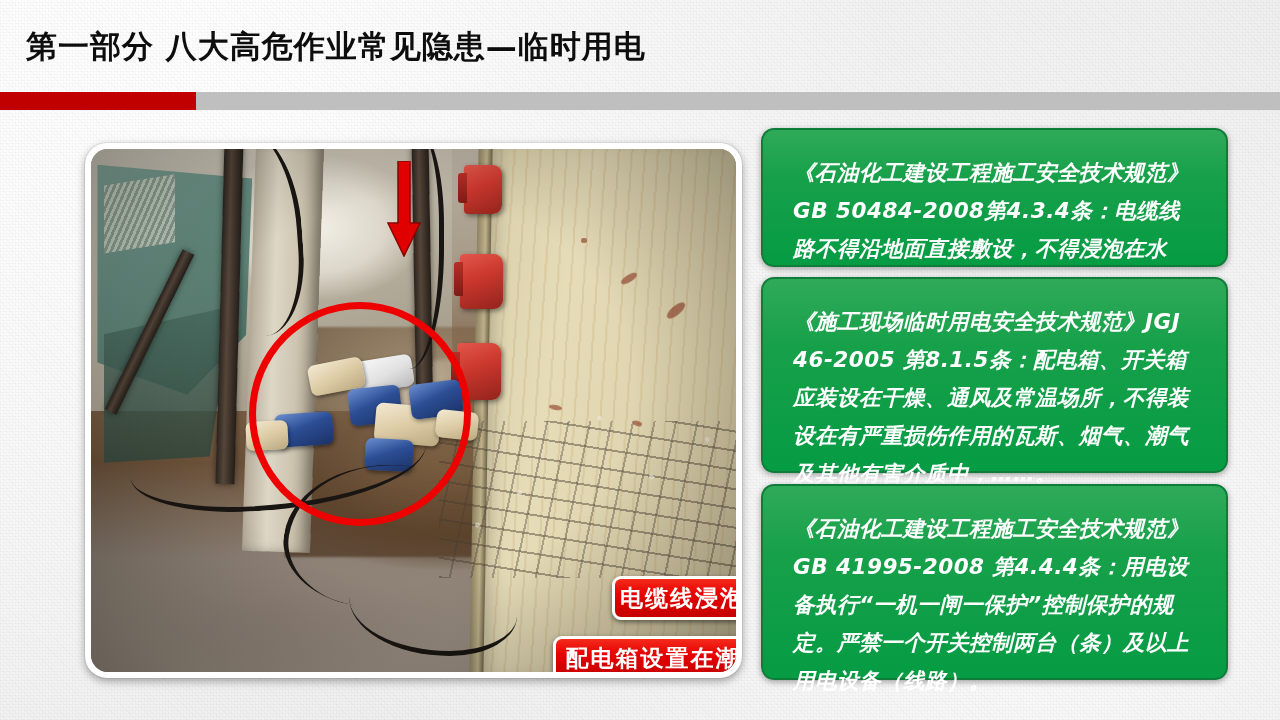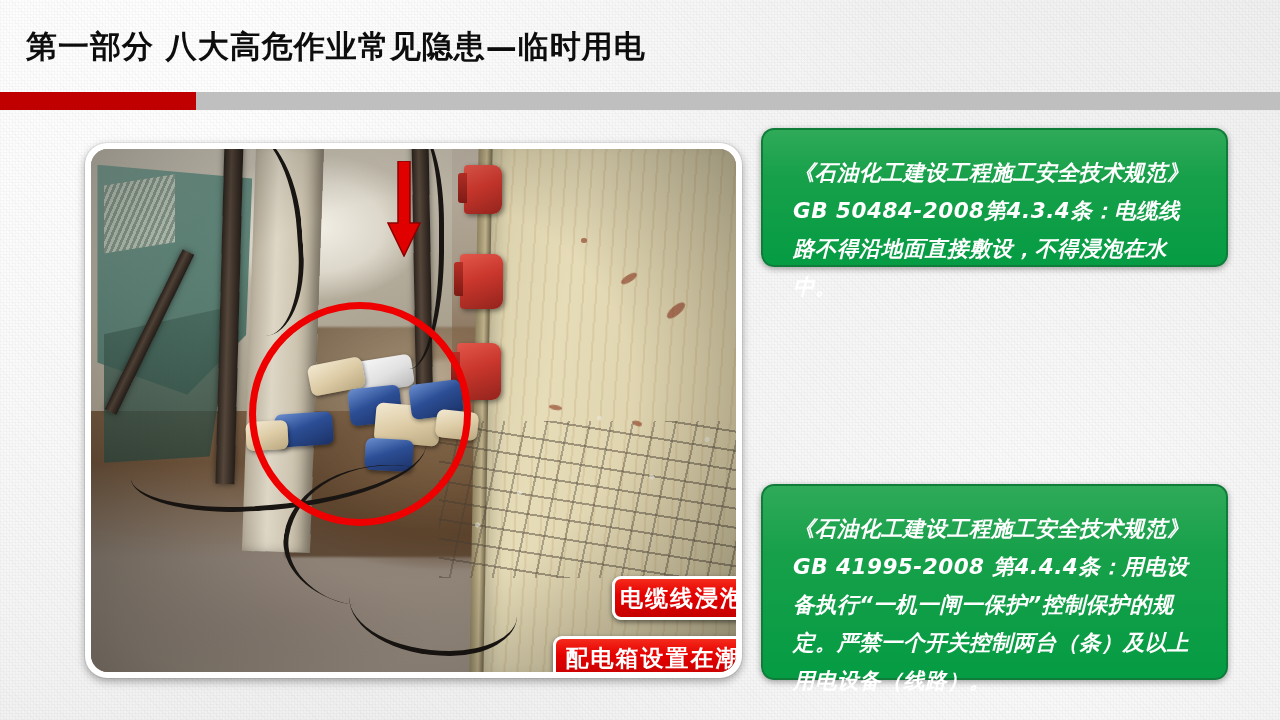--- a/index.html
+++ b/index.html
@@ -388,18 +388,21 @@
       <div class="callout" id="callout-1">电缆线浸泡在水中</div>
       <div class="callout" id="callout-2">配电箱设置在潮湿地面</div>
 
     </div>
   </div>
 
   <div class="reg-box" id="reg-box-1">
     <div class="reg-text">《石油化工建设工程施工安全技术规范》GB 50484-2008第4.3.4条：电缆线路不得沿地面直接敷设，不得浸泡在水中。</div>
   </div>
 
+  <div class="reg-box" id="reg-box-2">
+    <div class="reg-text">《施工现场临时用电安全技术规范》JGJ 46-2005 第8.1.5条：配电箱、开关箱应装设在干燥、通风及常温场所，不得装设在有严重损伤作用的瓦斯、烟气、潮气及其他有害介质中，……。</div>
+  </div>
 
   <div class="reg-box" id="reg-box-3">
     <div class="reg-text">《石油化工建设工程施工安全技术规范》GB 41995-2008 第4.4.4条：用电设备执行“一机一闸一保护”控制保护的规定。严禁一个开关控制两台（条）及以上用电设备（线路）。</div>
   </div>
 
 </div>
 
 </body></html>

